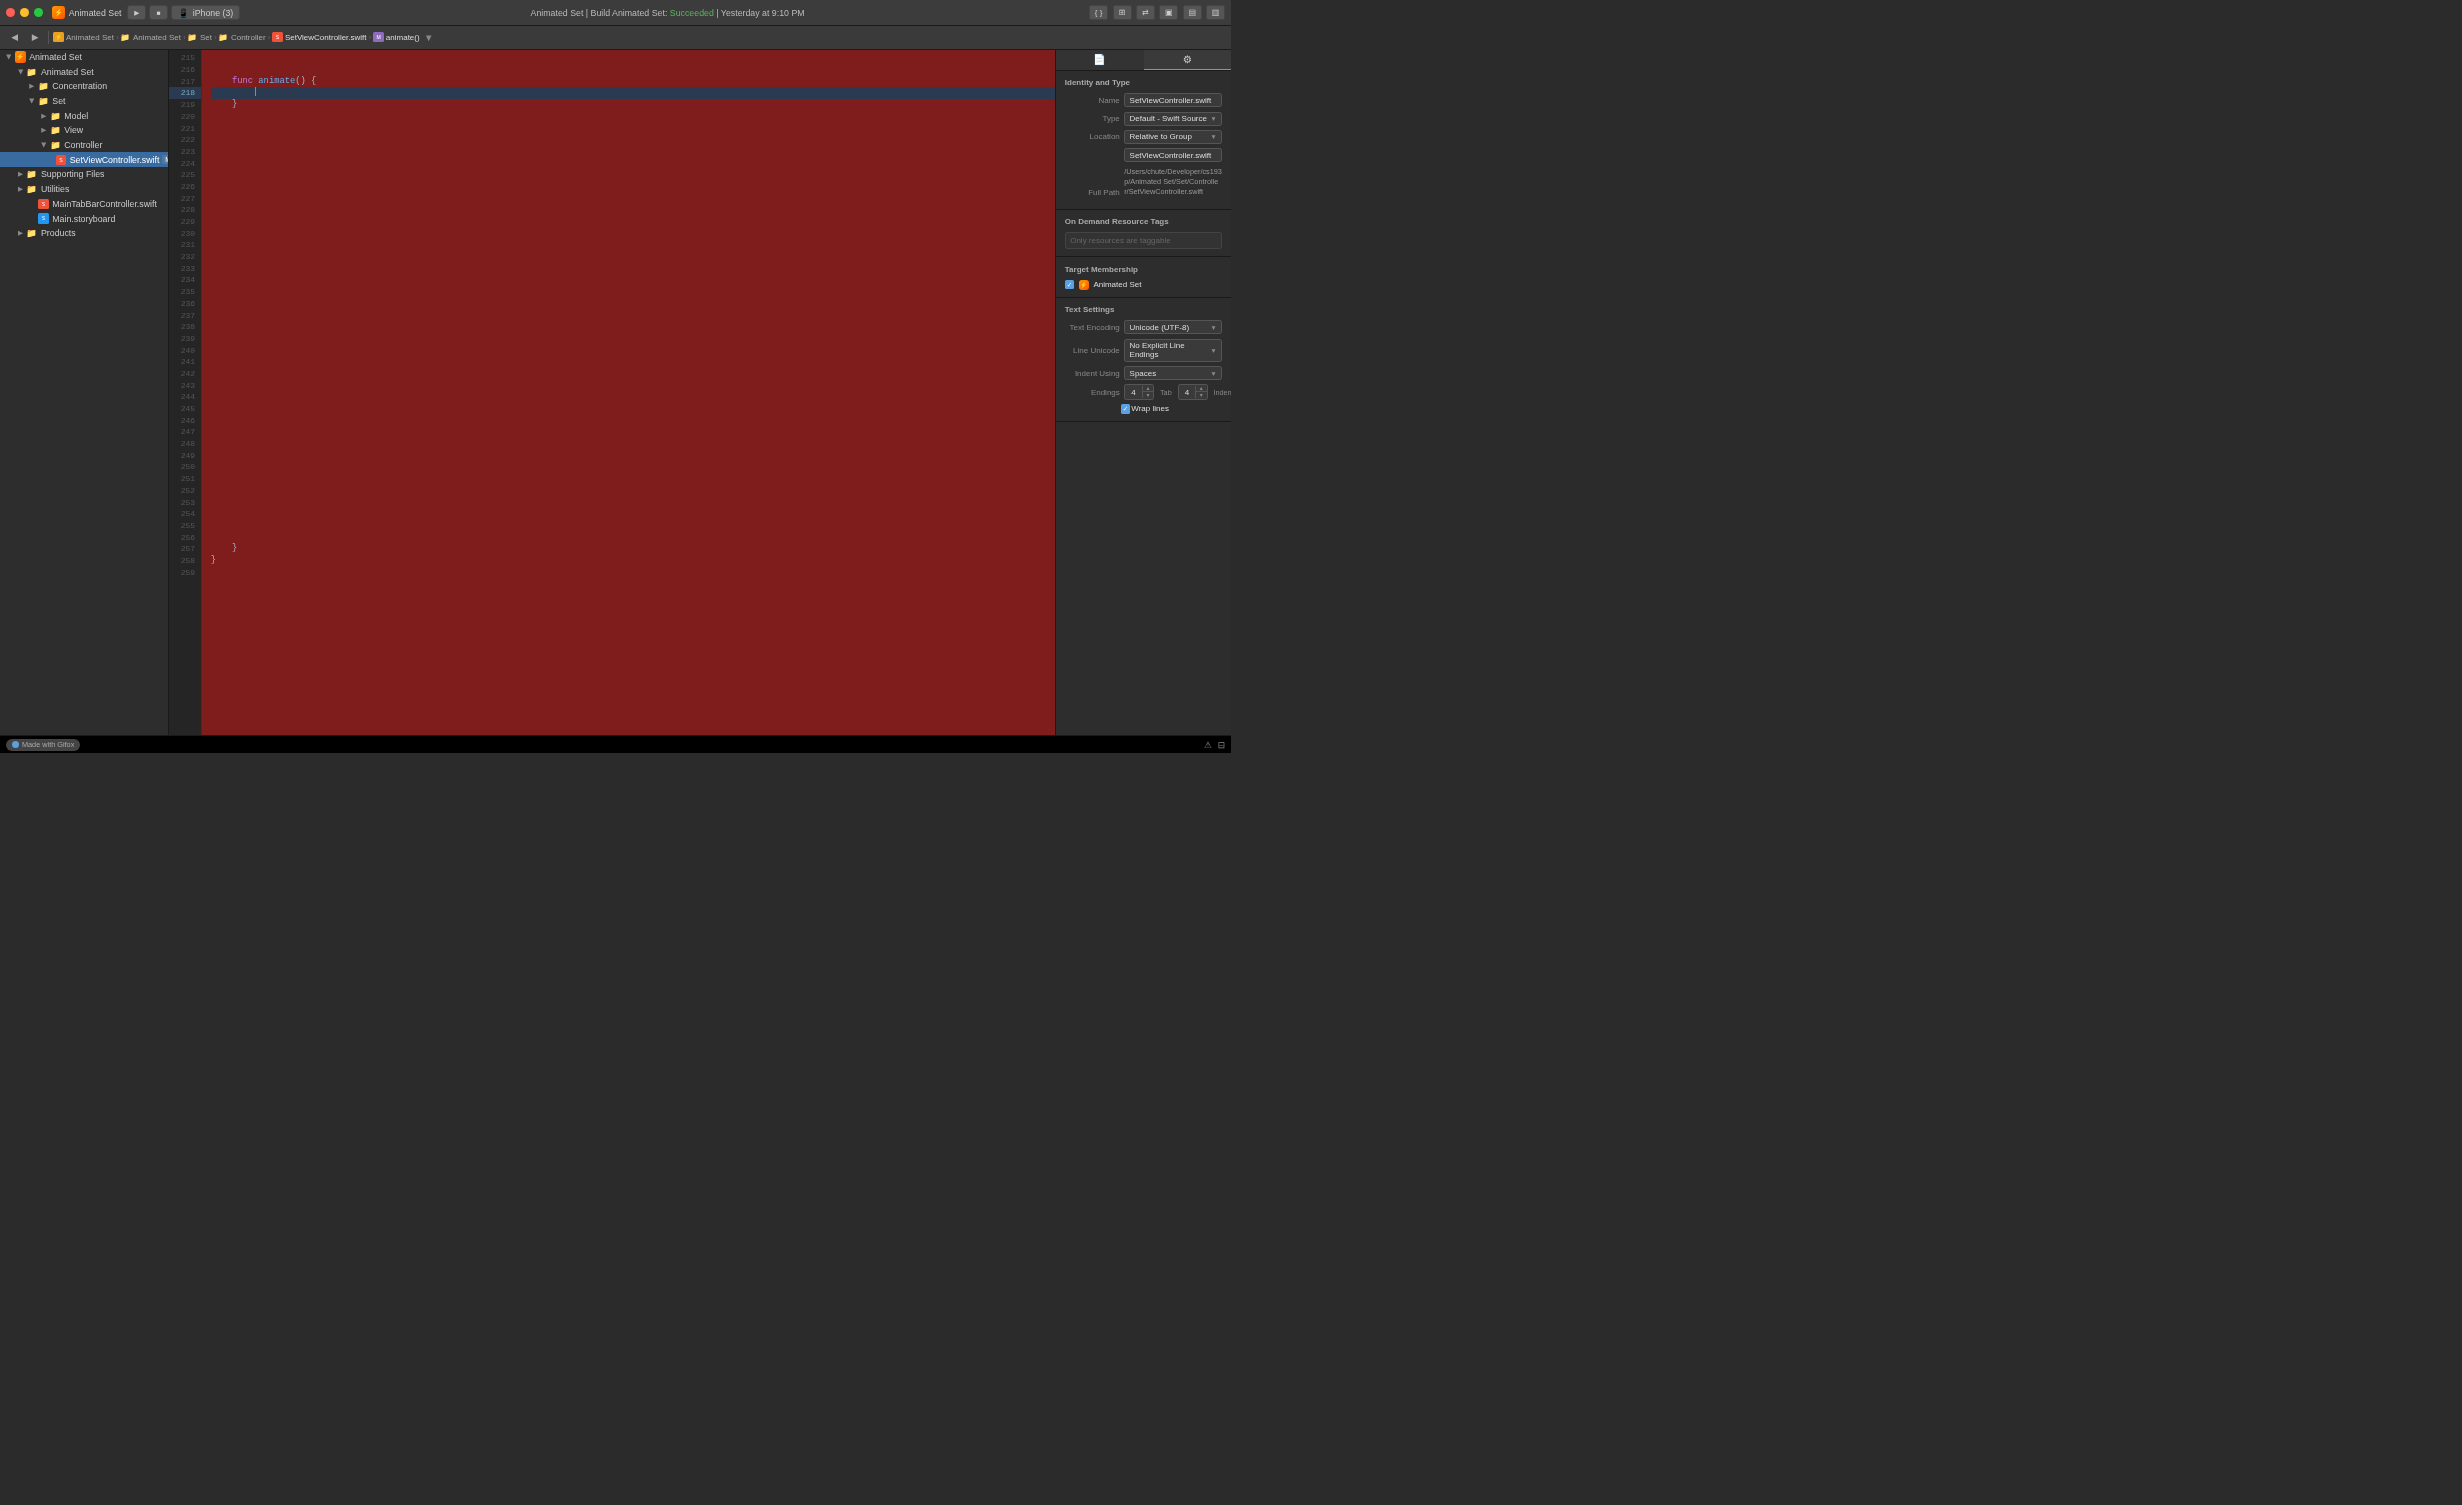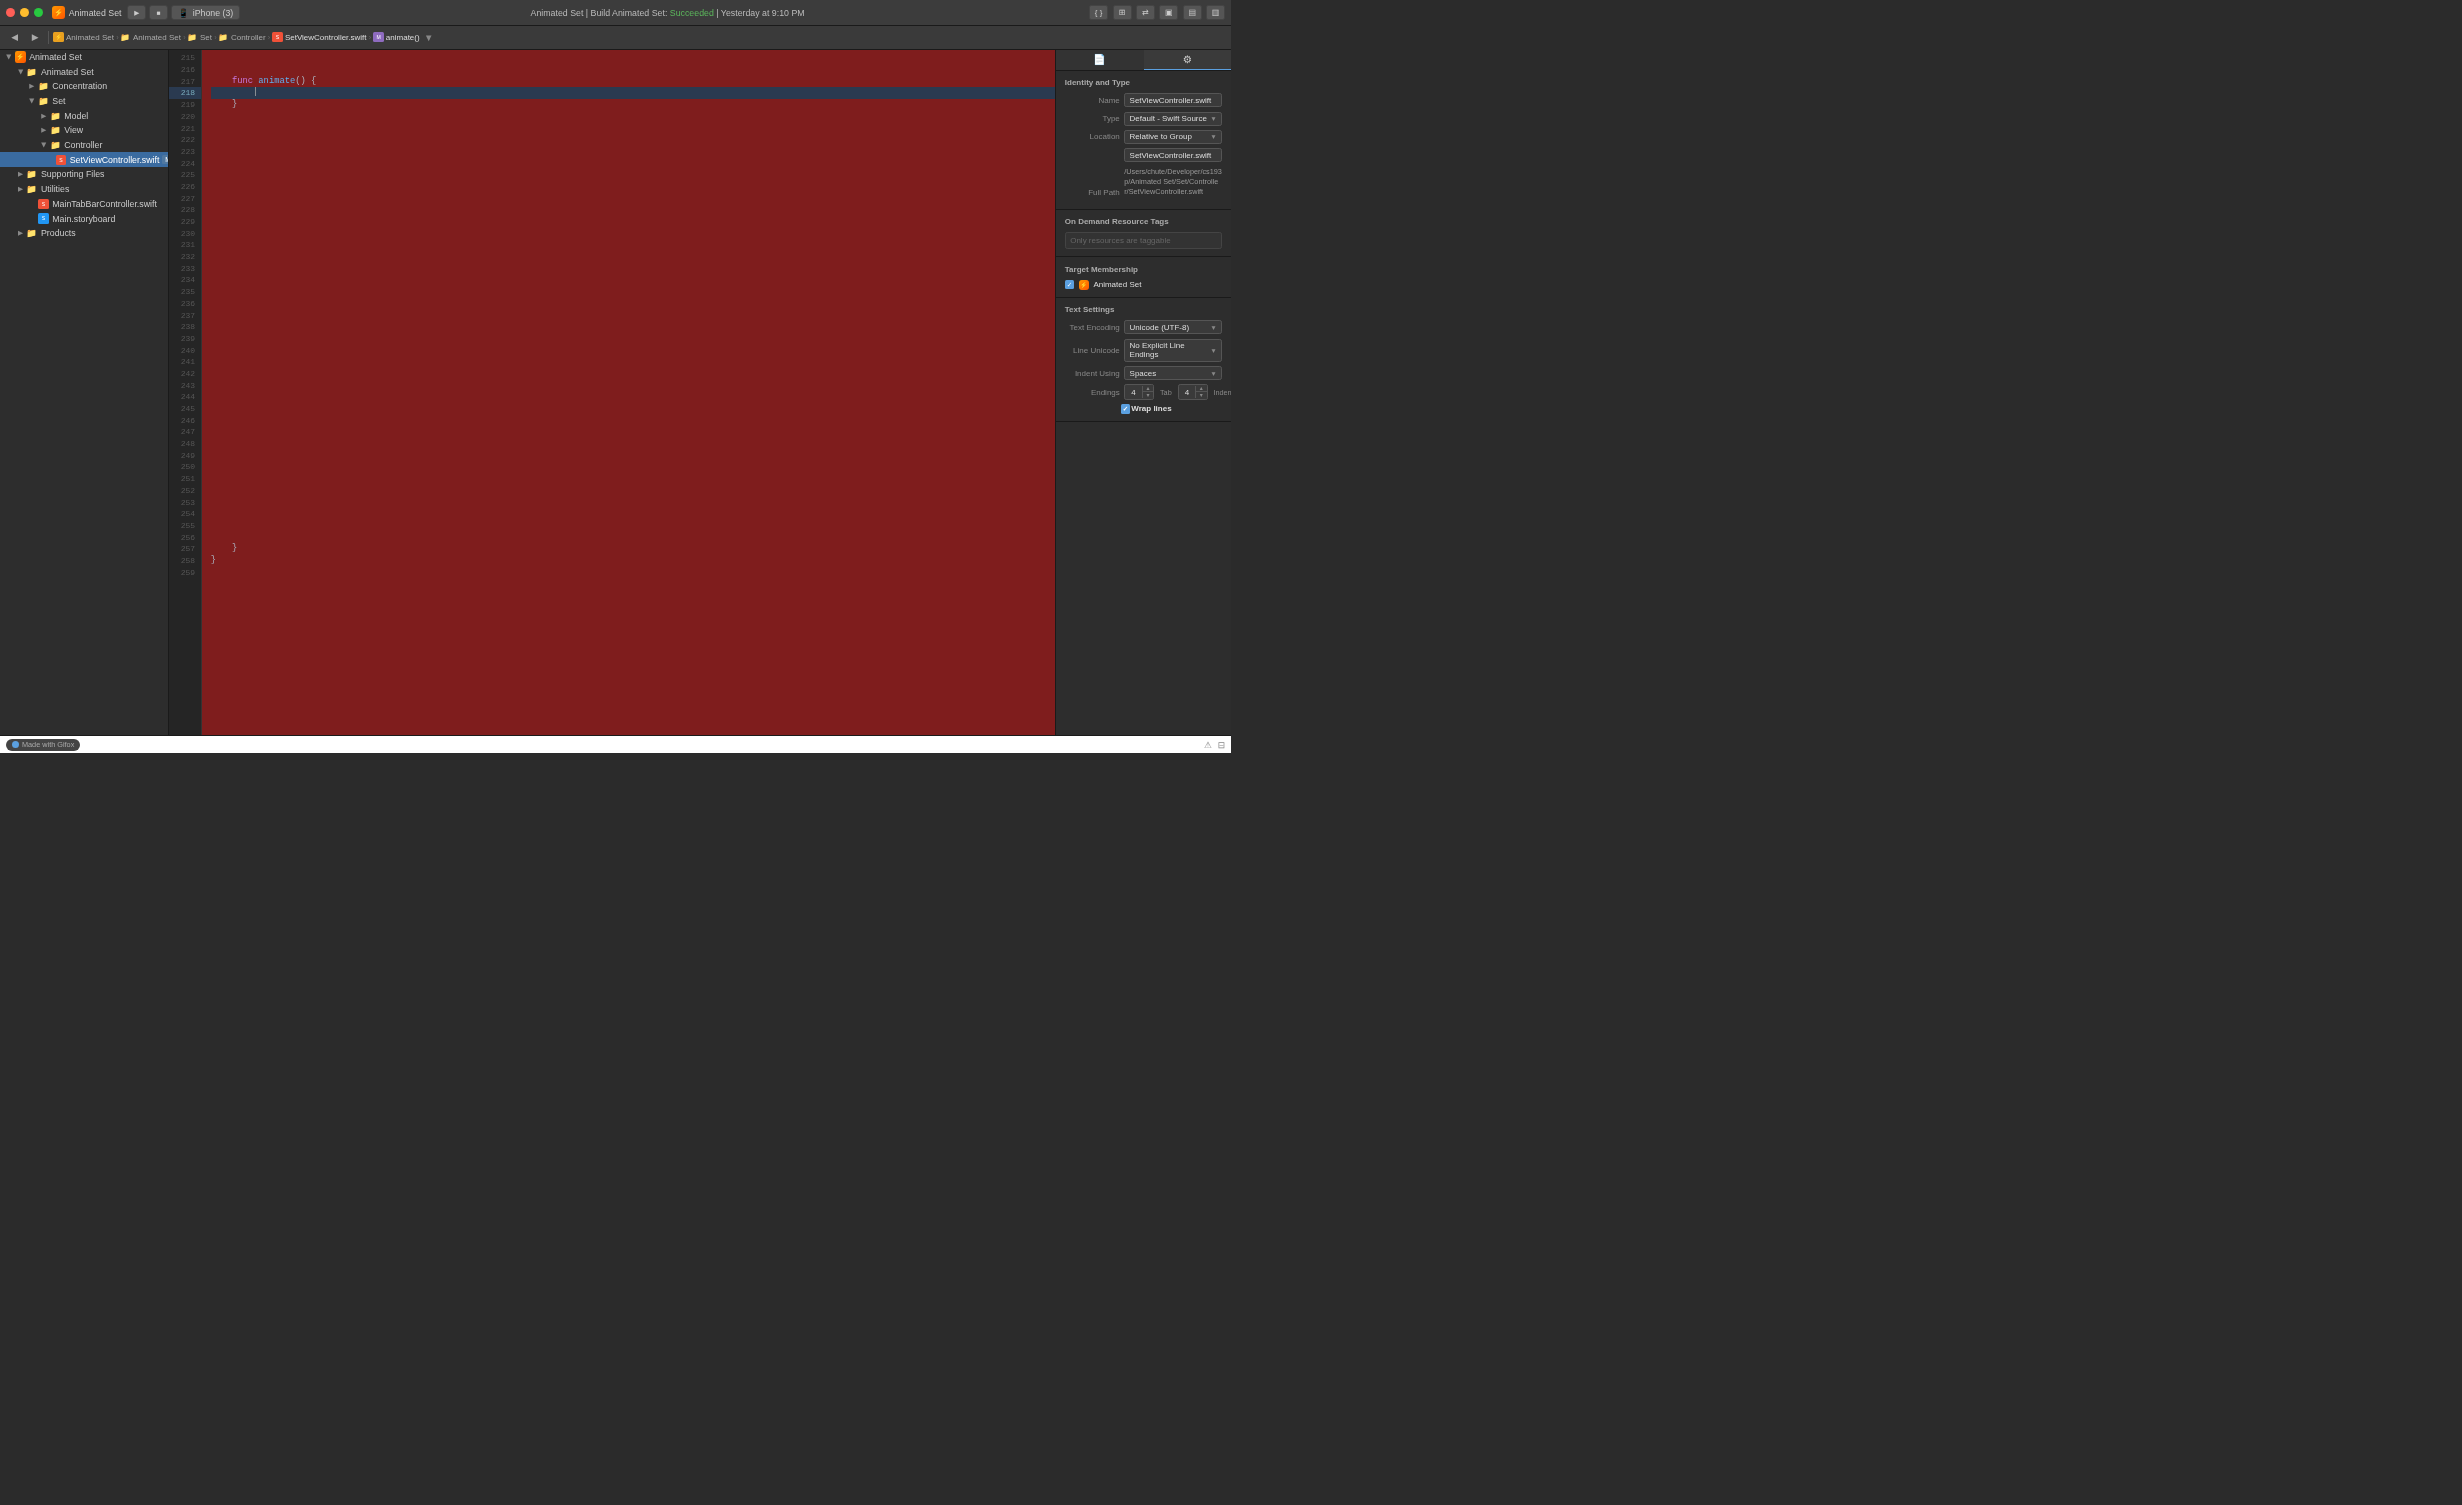--- a/index.html
+++ b/index.html
@@ -527,28 +527,27 @@
     .width-label {
       font-size: 7.3px;
       color: #888;
     }
     .wrap-row {
       display: flex;
       align-items: center;
       gap: 1px;
       font-size: 8px;
       color: #ddd;
-      font-weight: bold;
     }
 
     
     .status-bar {
       display: flex;
       align-items: center;
-      background: #ffffff;
+      background: #000000;
       height: 17.6px;
       border-top: 0.7px solid #1a1a1a;
       padding: 0 5.9px;
       gap: 4.4px;
       flex-shrink: 0;
     }
     .gifx-badge {
       display: flex;
       align-items: center;
       gap: 2.9px;

